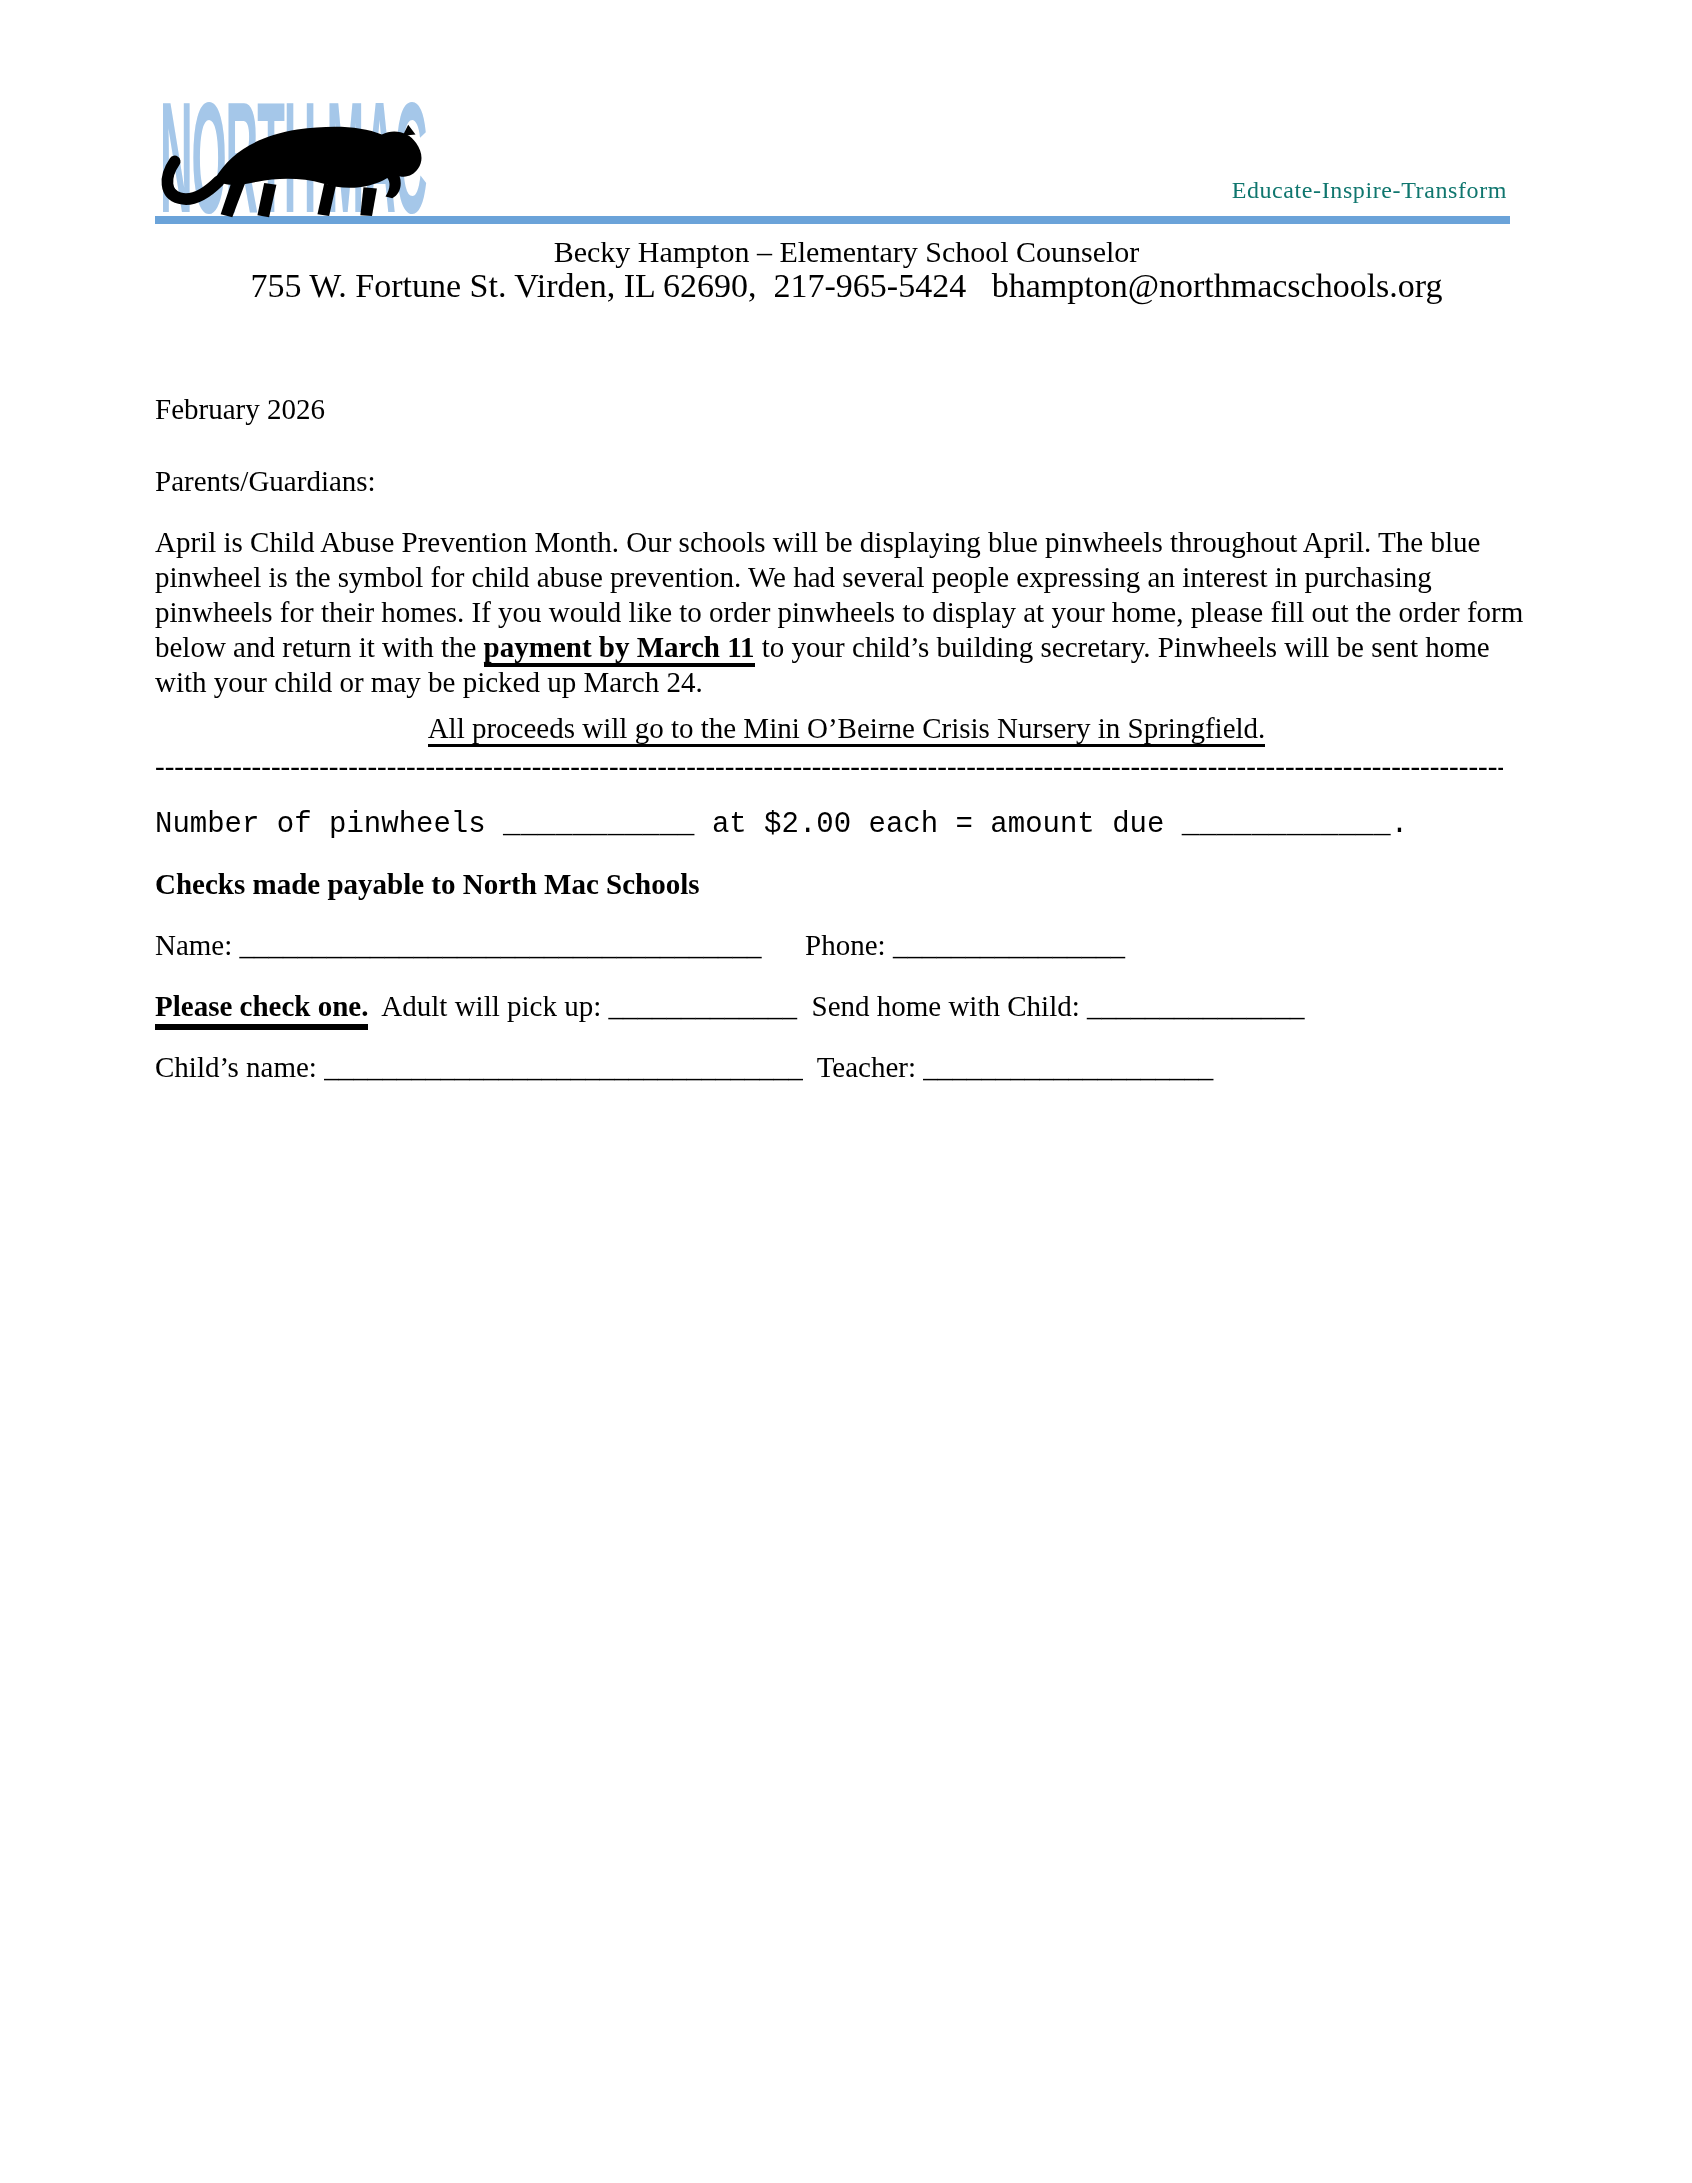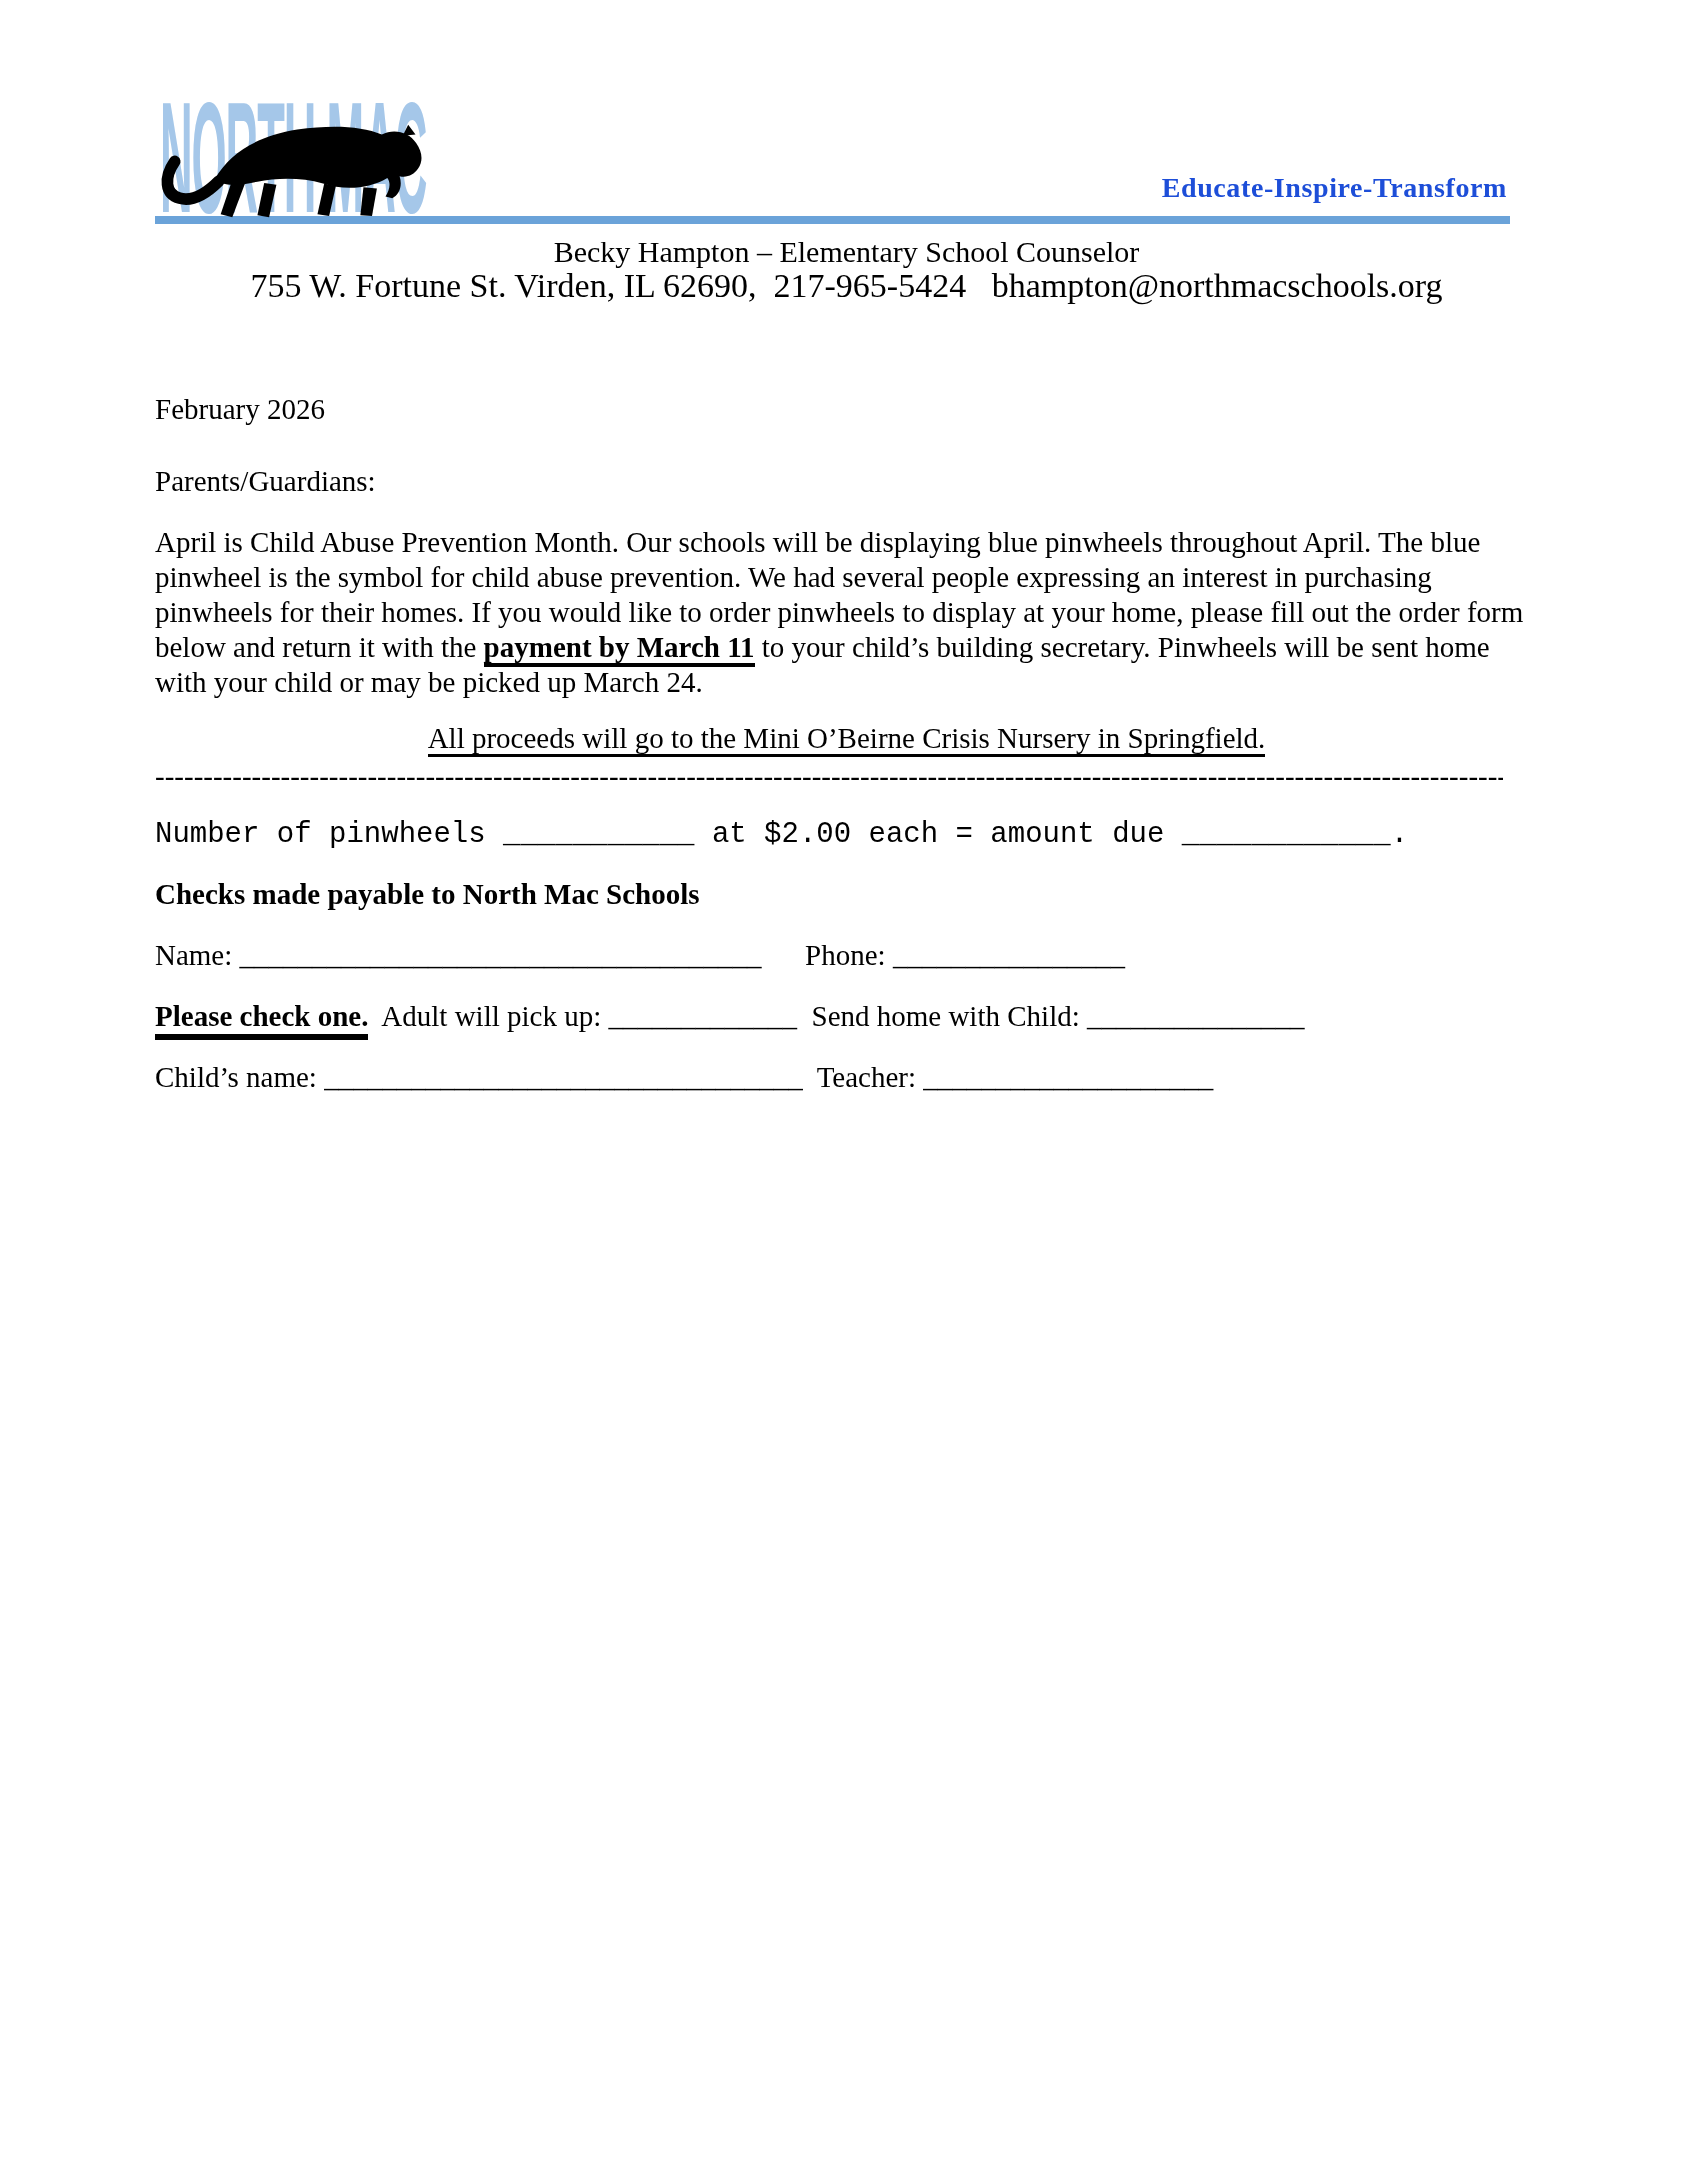--- a/index.html
+++ b/index.html
@@ -25,22 +25,22 @@
     line-height:108px;
     letter-spacing:-3.7px;
     color:#a5c7e9;
     white-space:nowrap;
     transform:scale(0.31,1.08);
     transform-origin:0 0;
   }
   .panther{position:absolute;left:0;top:0;width:288px;height:118px;}
   .tagline{
     position:absolute;right:31px;bottom:11px;
-    font-weight:bold;font-size:28px;
-    color:#1d4ed8;
+    font-weight:normal;font-size:24px;
+    color:#0f766e;
     letter-spacing:0.6px;
   }
   .rule{height:7.4px;background:#6ba3d9;width:1355px;margin-top:1.2px;}
   
   .header-center{text-align:center;margin-top:11px;}
   .contact-name{font-weight:normal;font-size:30px;line-height:34px;}
   .contact-address{font-size:34px;line-height:33px;white-space:pre-wrap;}
   
   .title-row{display:flex;align-items:baseline;margin-top:91px;gap:12px;}
   .letter-date{font-size:29px;}
@@ -49,21 +49,21 @@
     font-size:53px;font-weight:bold;
     border-bottom:8.6px solid #000;
     padding-bottom:1.2px;
     line-height:59px;
     white-space:nowrap;
   }
   
   .salutation{margin-top:39px;}
   .para{margin-top:27px;line-height:35px;width:1383px;}
   .bold-underline{font-weight:bold;border-bottom:4.9px solid #000;}
-  .proceeds{margin-top:21px;text-align:center;line-height:35px;}
+  .proceeds{margin-top:11px;text-align:center;line-height:35px;}
   .proceeds span{border-bottom:3.7px solid #000;padding-bottom:0.6px;}
   .dashes{
     margin-top:4.9px;white-space:nowrap;overflow:hidden;
     width:1348px;font-size:29px;letter-spacing:0px;
   }
   .order-line{margin-top:25px;white-space:pre-wrap;font-family:Liberation Mono, monospace;}
   .checks-note{margin-top:27px;font-weight:bold;}
   .form-row{margin-top:28px;white-space:pre-wrap;}
   .check-one{font-weight:bold;border-bottom:6.1px solid #000;padding-bottom:1.2px;}
 </style>

